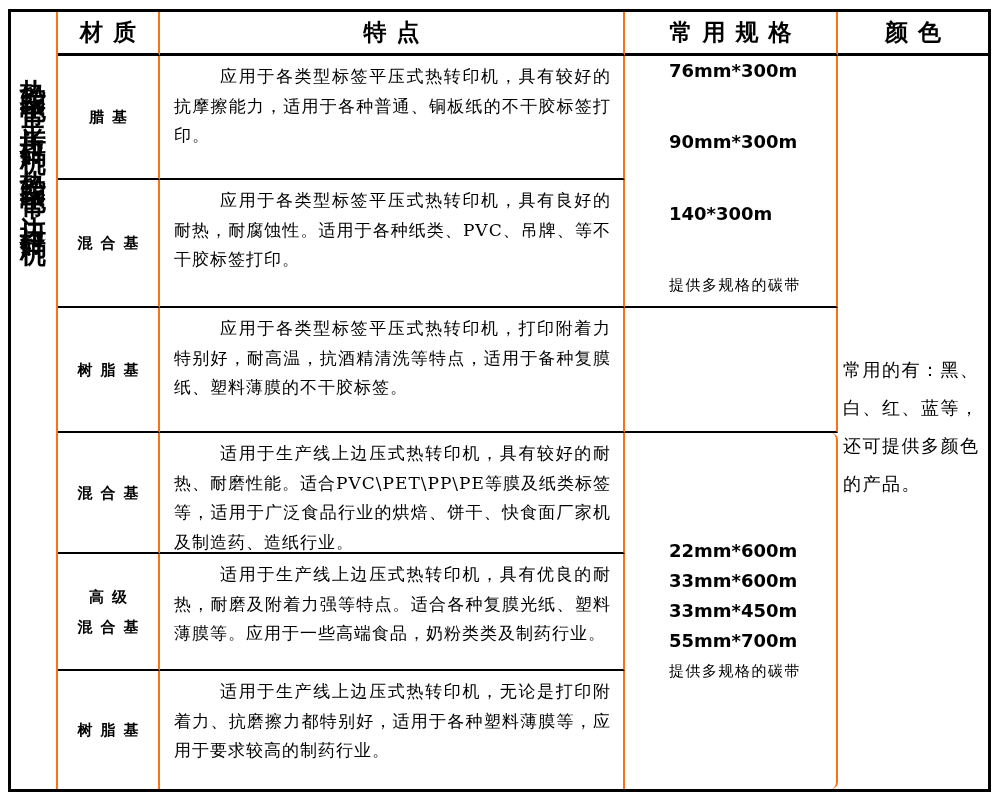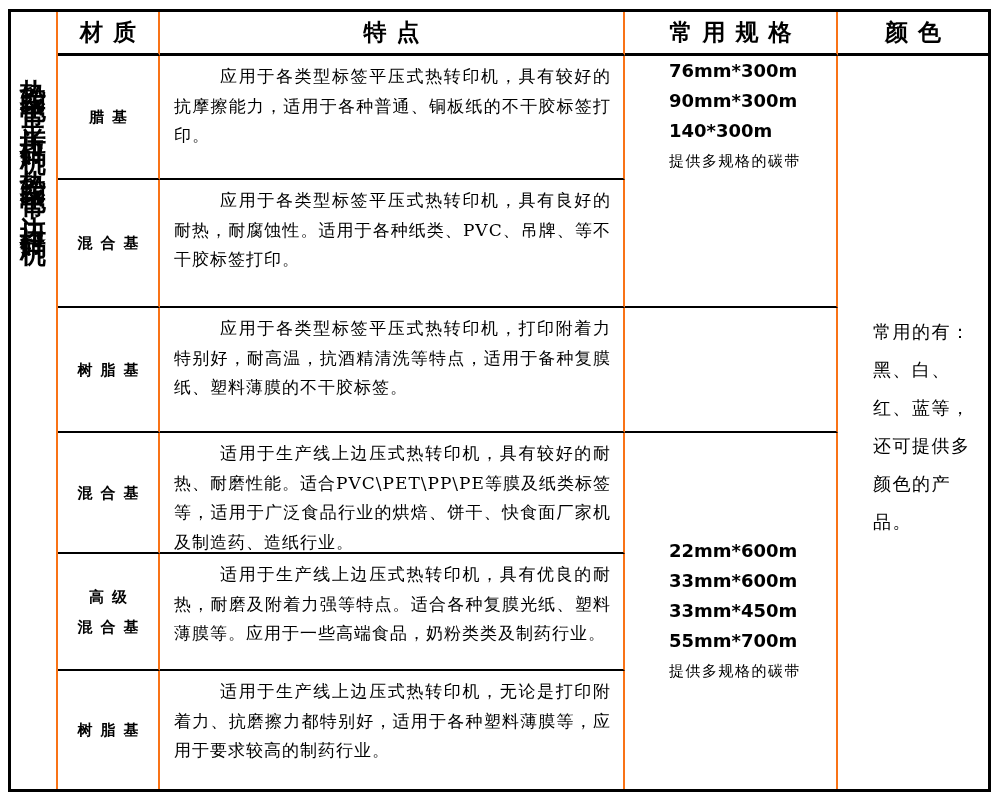--- a/index.html
+++ b/index.html
@@ -46,28 +46,28 @@
 
   
   .feat { padding: 6px 12px 12px 14px; }
   .feat p {
     font-size: 17px; line-height: 29.5px; letter-spacing: 1px;
     text-align: justify; text-indent: 46px;
   }
 
   
   .specbox { display: flex; flex-direction: column; padding-left: 44px; }
-  .spec1 { grid-area: 2 / 4 / 4 / 5; justify-content: flex-start; }
+  .spec1 { grid-area: 2 / 4 / 4 / 5; justify-content: space-between; padding-bottom: 6px; }
   .specempty { grid-area: 4 / 4 / 5 / 5; }
-  .spec2 { grid-area: 5 / 4 / 8 / 5; justify-content: center; }
+  .spec2 { grid-area: 5 / 4 / 8 / 5; justify-content: center; border-radius: 7px; }
   .spec-line-num { font-family: "DejaVu Sans", sans-serif; font-weight: bold; font-size: 18px; line-height: 30px; }
   .spec-line-cn { font-size: 15px; letter-spacing: 1.5px; line-height: 30px; }
 
   
-  .colorcell { grid-area: 2 / 5 / 8 / 6; display: flex; align-items: center; padding: 8px 3px 0 5px; margin-left: 30px; }
+  .colorcell { grid-area: 2 / 5 / 8 / 6; display: flex; align-items: center; padding: 8px 3px 0 5px; }
   .colorcell p { font-size: 18px; line-height: 38px; letter-spacing: 1.5px; }
 </style>
 </head>
 <body>
 
 <div class="page">
   <div class="spec-table">
 
     <div class="cell side no-b">
       <div class="vtext">热转印色带-平压打码机</div>

